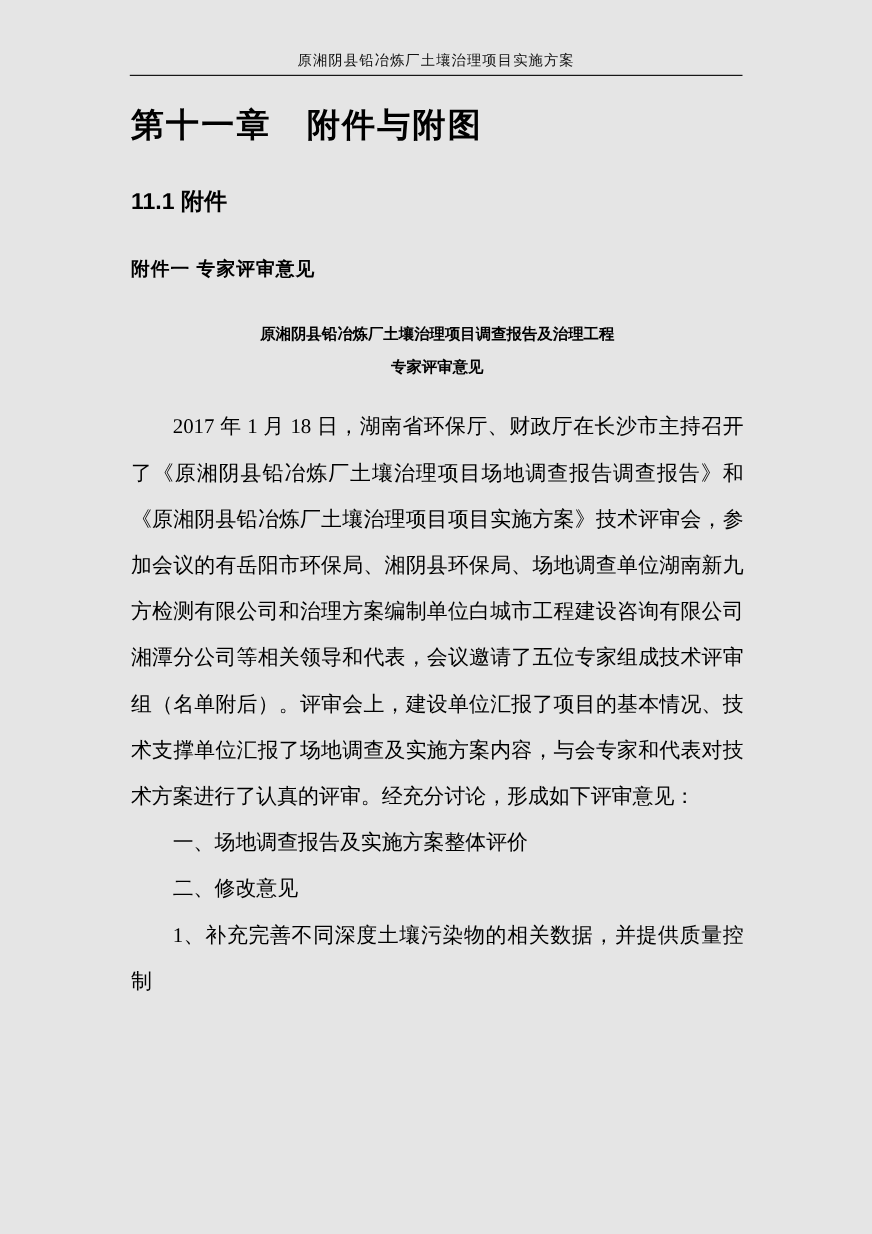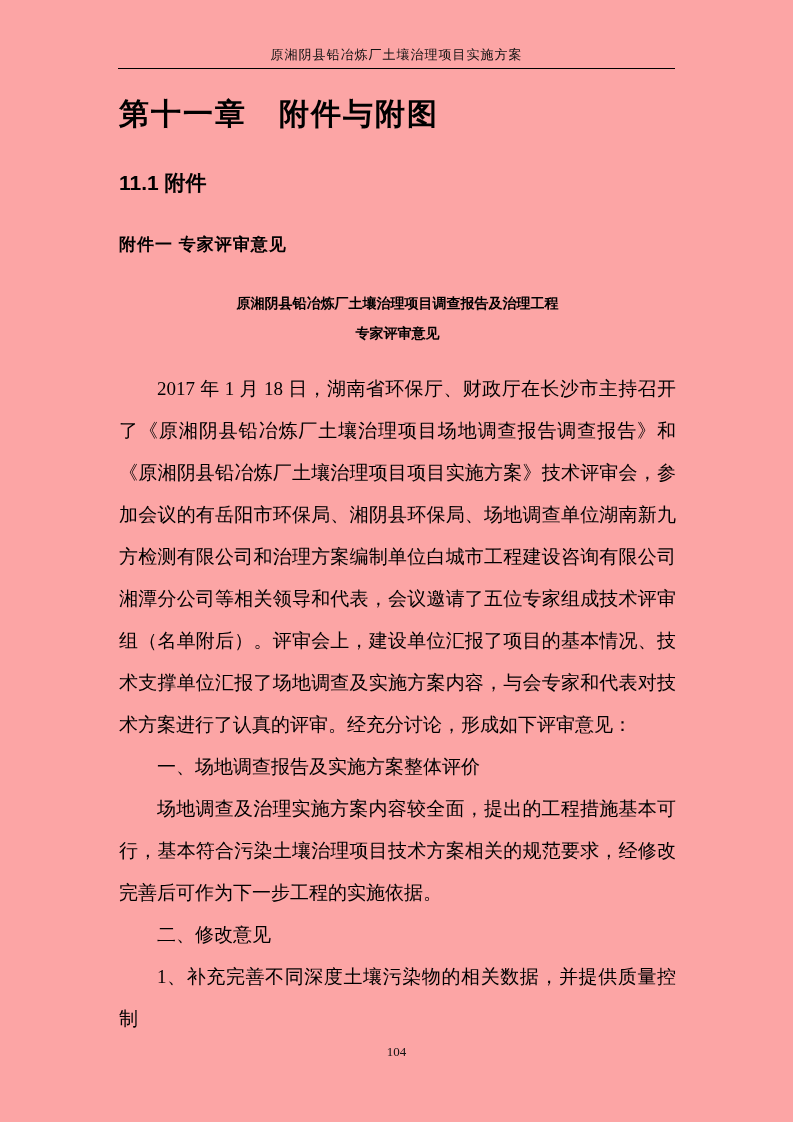--- a/index.html
+++ b/index.html
@@ -6,21 +6,21 @@
   html, body {
     margin: 0;
     padding: 0;
     background: #ffffff;
   }
   .page {
     position: relative;
     width: 793px;
     height: 1122px;
     margin: 0 auto;
-    background: #fca5a5;
+    background: #e5e5e5;
     color: #000000;
     font-family: "Liberation Serif", "DejaVu Serif", serif;
     overflow: hidden;
   }
   .running-header {
     position: absolute;
     top: 46px;
     left: 118px;
     width: 557px;
     text-align: center;
@@ -114,22 +114,20 @@
     <h3 class="attachment-heading">附件一 专家评审意见</h3>
 
     <div class="review-title">
       <div>原湘阴县铅冶炼厂土壤治理项目调查报告及治理工程</div>
       <div>专家评审意见</div>
     </div>
 
     <div class="body-text">
       <p>2017 年 1 月 18 日，湖南省环保厅、财政厅在长沙市主持召开了《原湘阴县铅冶炼厂土壤治理项目场地调查报告调查报告》和《原湘阴县铅冶炼厂土壤治理项目项目实施方案》技术评审会，参加会议的有岳阳市环保局、湘阴县环保局、场地调查单位湖南新九方检测有限公司和治理方案编制单位白城市工程建设咨询有限公司湘潭分公司等相关领导和代表，会议邀请了五位专家组成技术评审组（名单附后）。评审会上，建设单位汇报了项目的基本情况、技术支撑单位汇报了场地调查及实施方案内容，与会专家和代表对技术方案进行了认真的评审。经充分讨论，形成如下评审意见：</p>
       <p>一、场地调查报告及实施方案整体评价</p>
-      <p>场地调查及治理实施方案内容较全面，提出的工程措施基本可行，基本符合污染土壤治理项目技术方案相关的规范要求，经修改完善后可作为下一步工程的实施依据。</p>
       <p>二、修改意见</p>
       <p>1、补充完善不同深度土壤污染物的相关数据，并提供质量控制</p>
     </div>
 
   </div>
 
-  <div class="footer-page">104</div>
 
 </div>
 
 </body></html>

